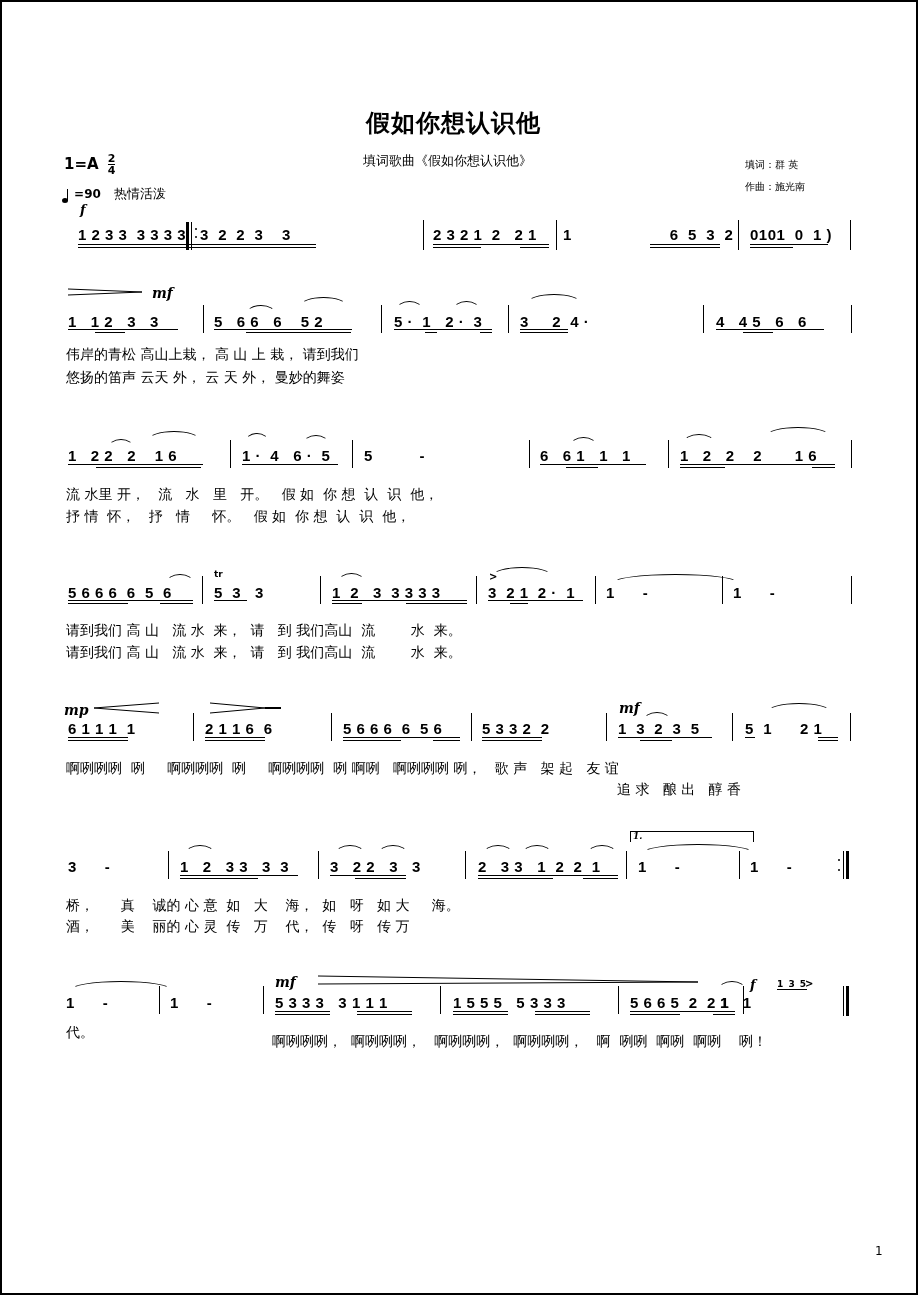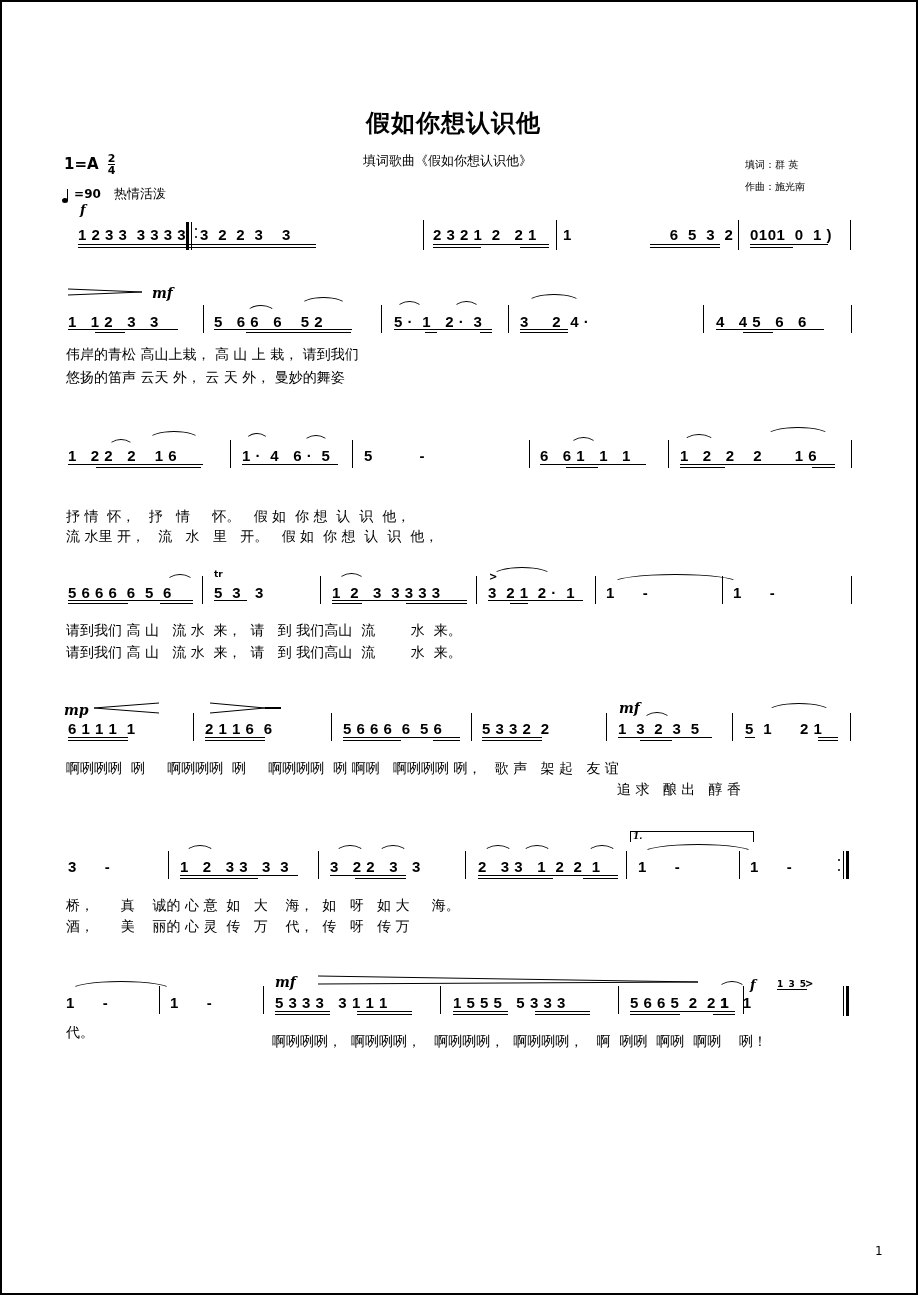--- a/index.html
+++ b/index.html
@@ -133,21 +133,21 @@
   <div class="ul" style="left:540px;top:464px;width:106px;"></div>
     <div class="ul" style="left:566px;top:467px;width:32px;"></div>
   <div class="bar" style="left:668px;top:440px;height:28px;"></div>
   <div class="notes" style="left:680px;top:447px;">1   2   2    2       1 6</div>
   <div class="slur" style="left:683px;top:434px;width:30px;"></div>
     <div class="slur" style="left:766px;top:427px;width:62px;"></div>
   <div class="ul" style="left:680px;top:464px;width:155px;"></div>
     <div class="ul" style="left:680px;top:467px;width:45px;"></div>
     <div class="ul" style="left:812px;top:467px;width:23px;"></div>
   <div class="bar" style="left:851px;top:440px;height:28px;"></div>
-  <div class="lyr" style="left:66px;top:486px;margin-top:42px;">流 水里 开，   流   水   里   开。   假 如  你 想  认  识  他，</div>
+  <div class="lyr" style="left:66px;top:486px;">流 水里 开，   流   水   里   开。   假 如  你 想  认  识  他，</div>
   <div class="lyr" style="left:66px;top:508px;">抒 情  怀，   抒   情     怀。   假 如  你 想  认  识  他，</div>
 </div>
 
 <div class="row" style="top:0;">
   <div class="notes" style="left:68px;top:584px;">5 6 6 6  6  5  6</div>
   <div class="slur" style="left:166px;top:574px;width:26px;"></div>
   <div class="ul" style="left:68px;top:600px;width:125px;"></div>
     <div class="ul" style="left:68px;top:603px;width:60px;"></div>
     <div class="ul" style="left:160px;top:603px;width:33px;"></div>
   <div class="bar" style="left:202px;top:576px;height:28px;"></div>

